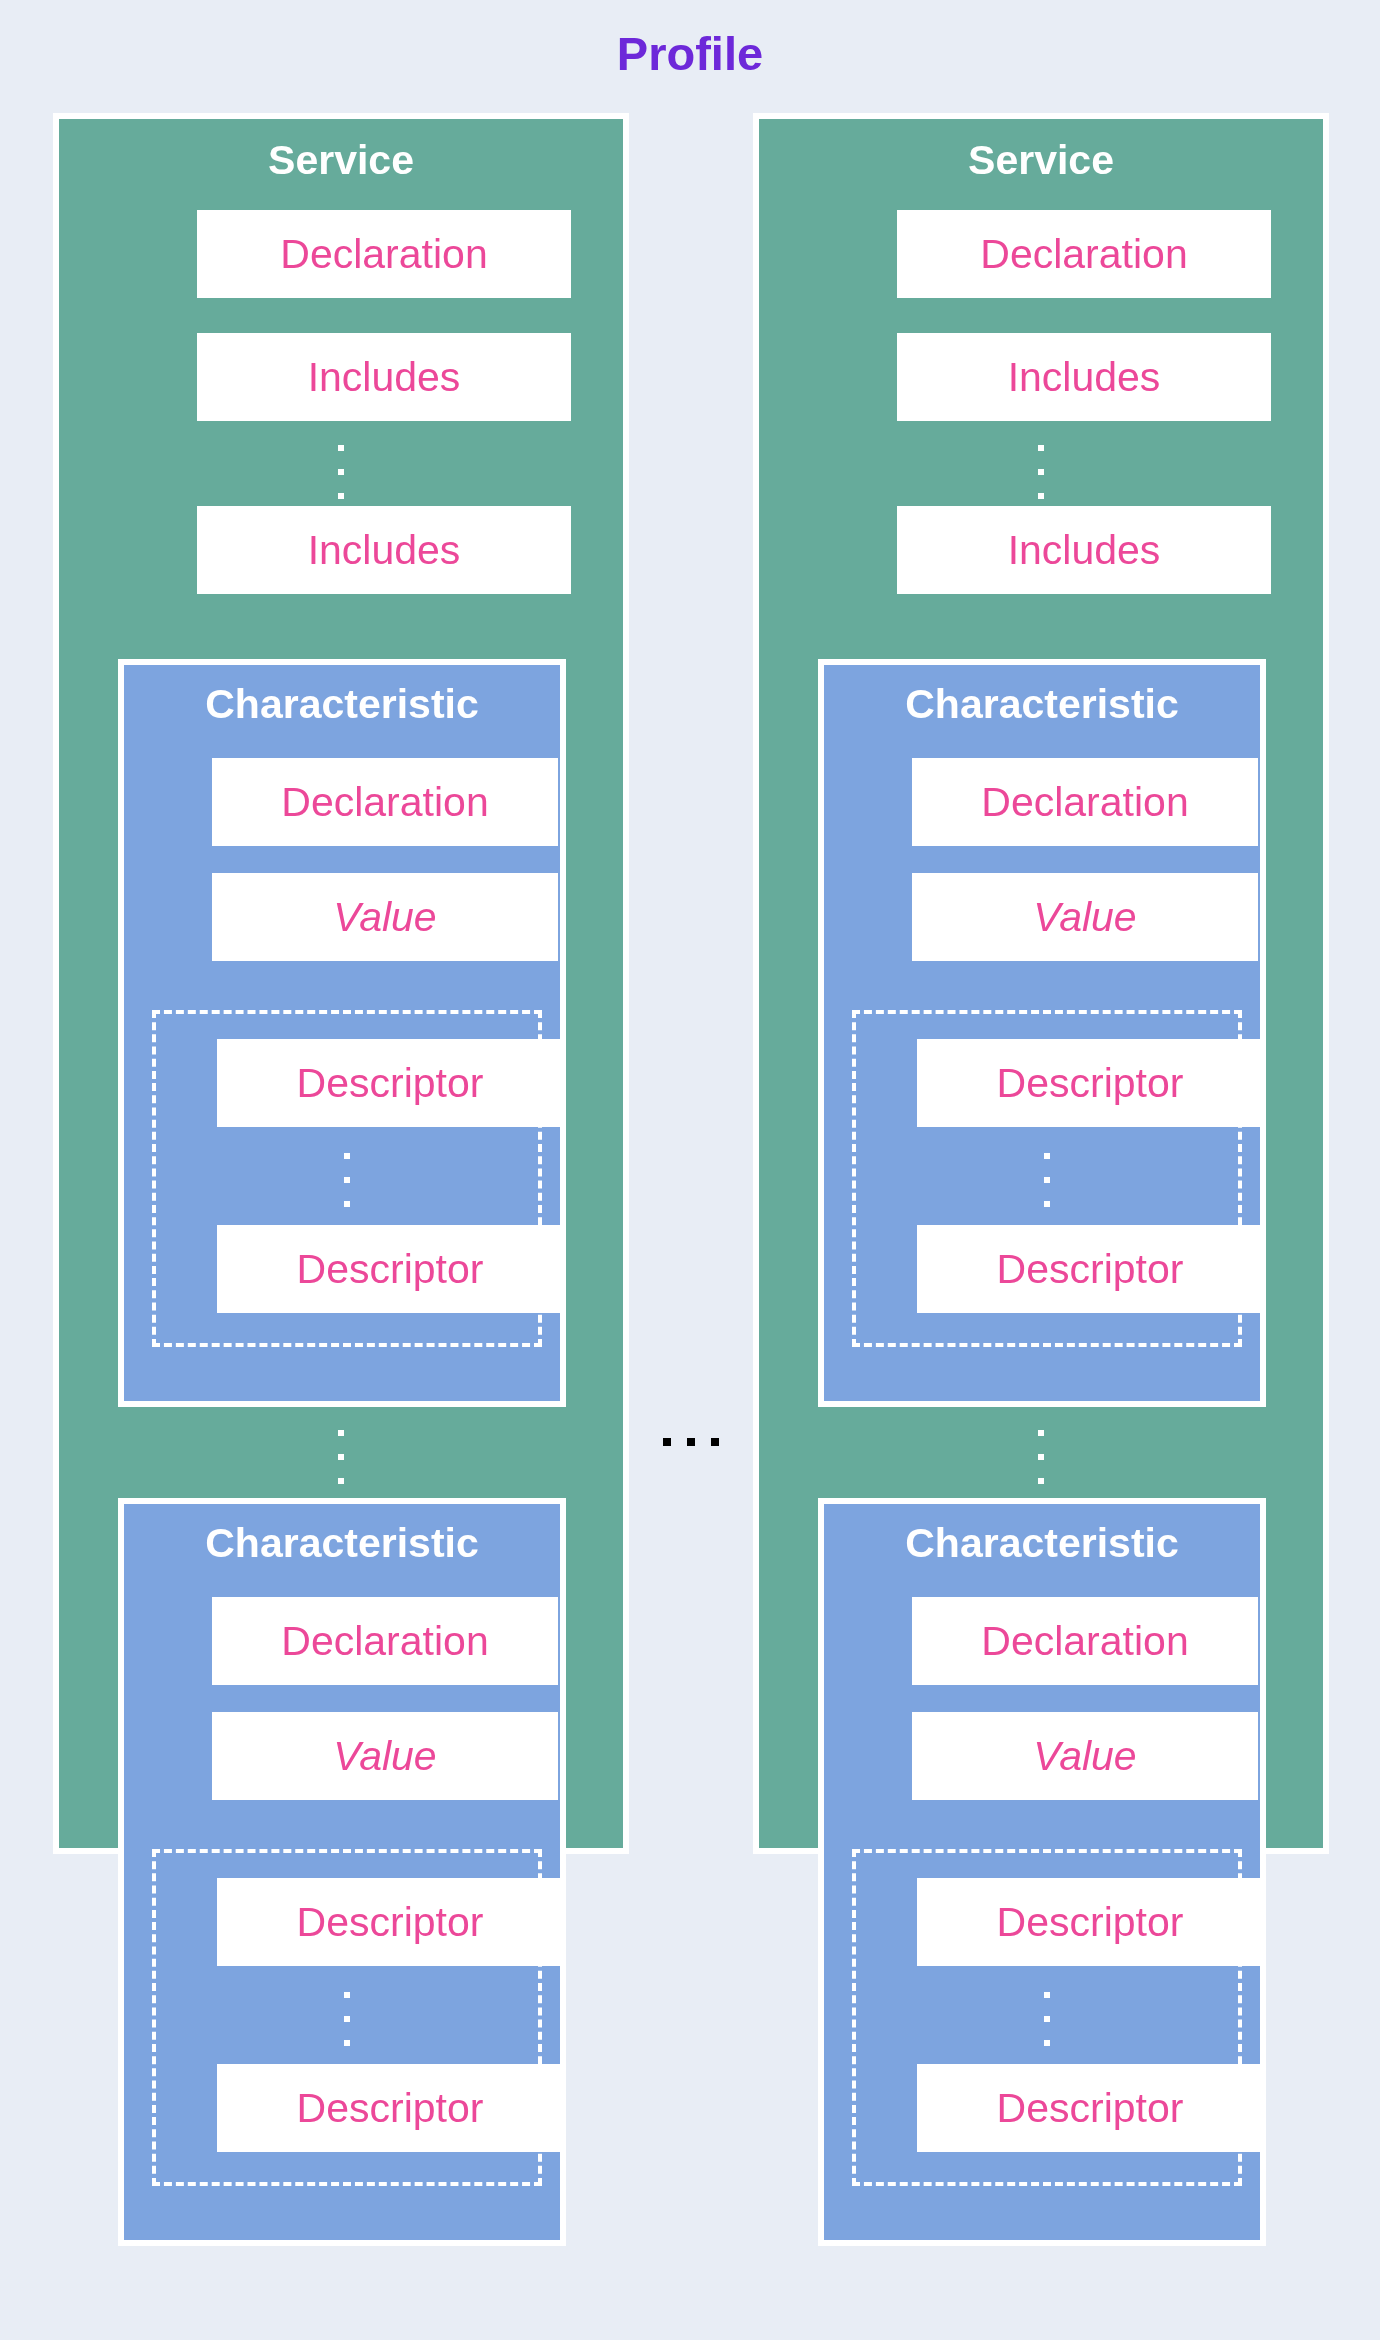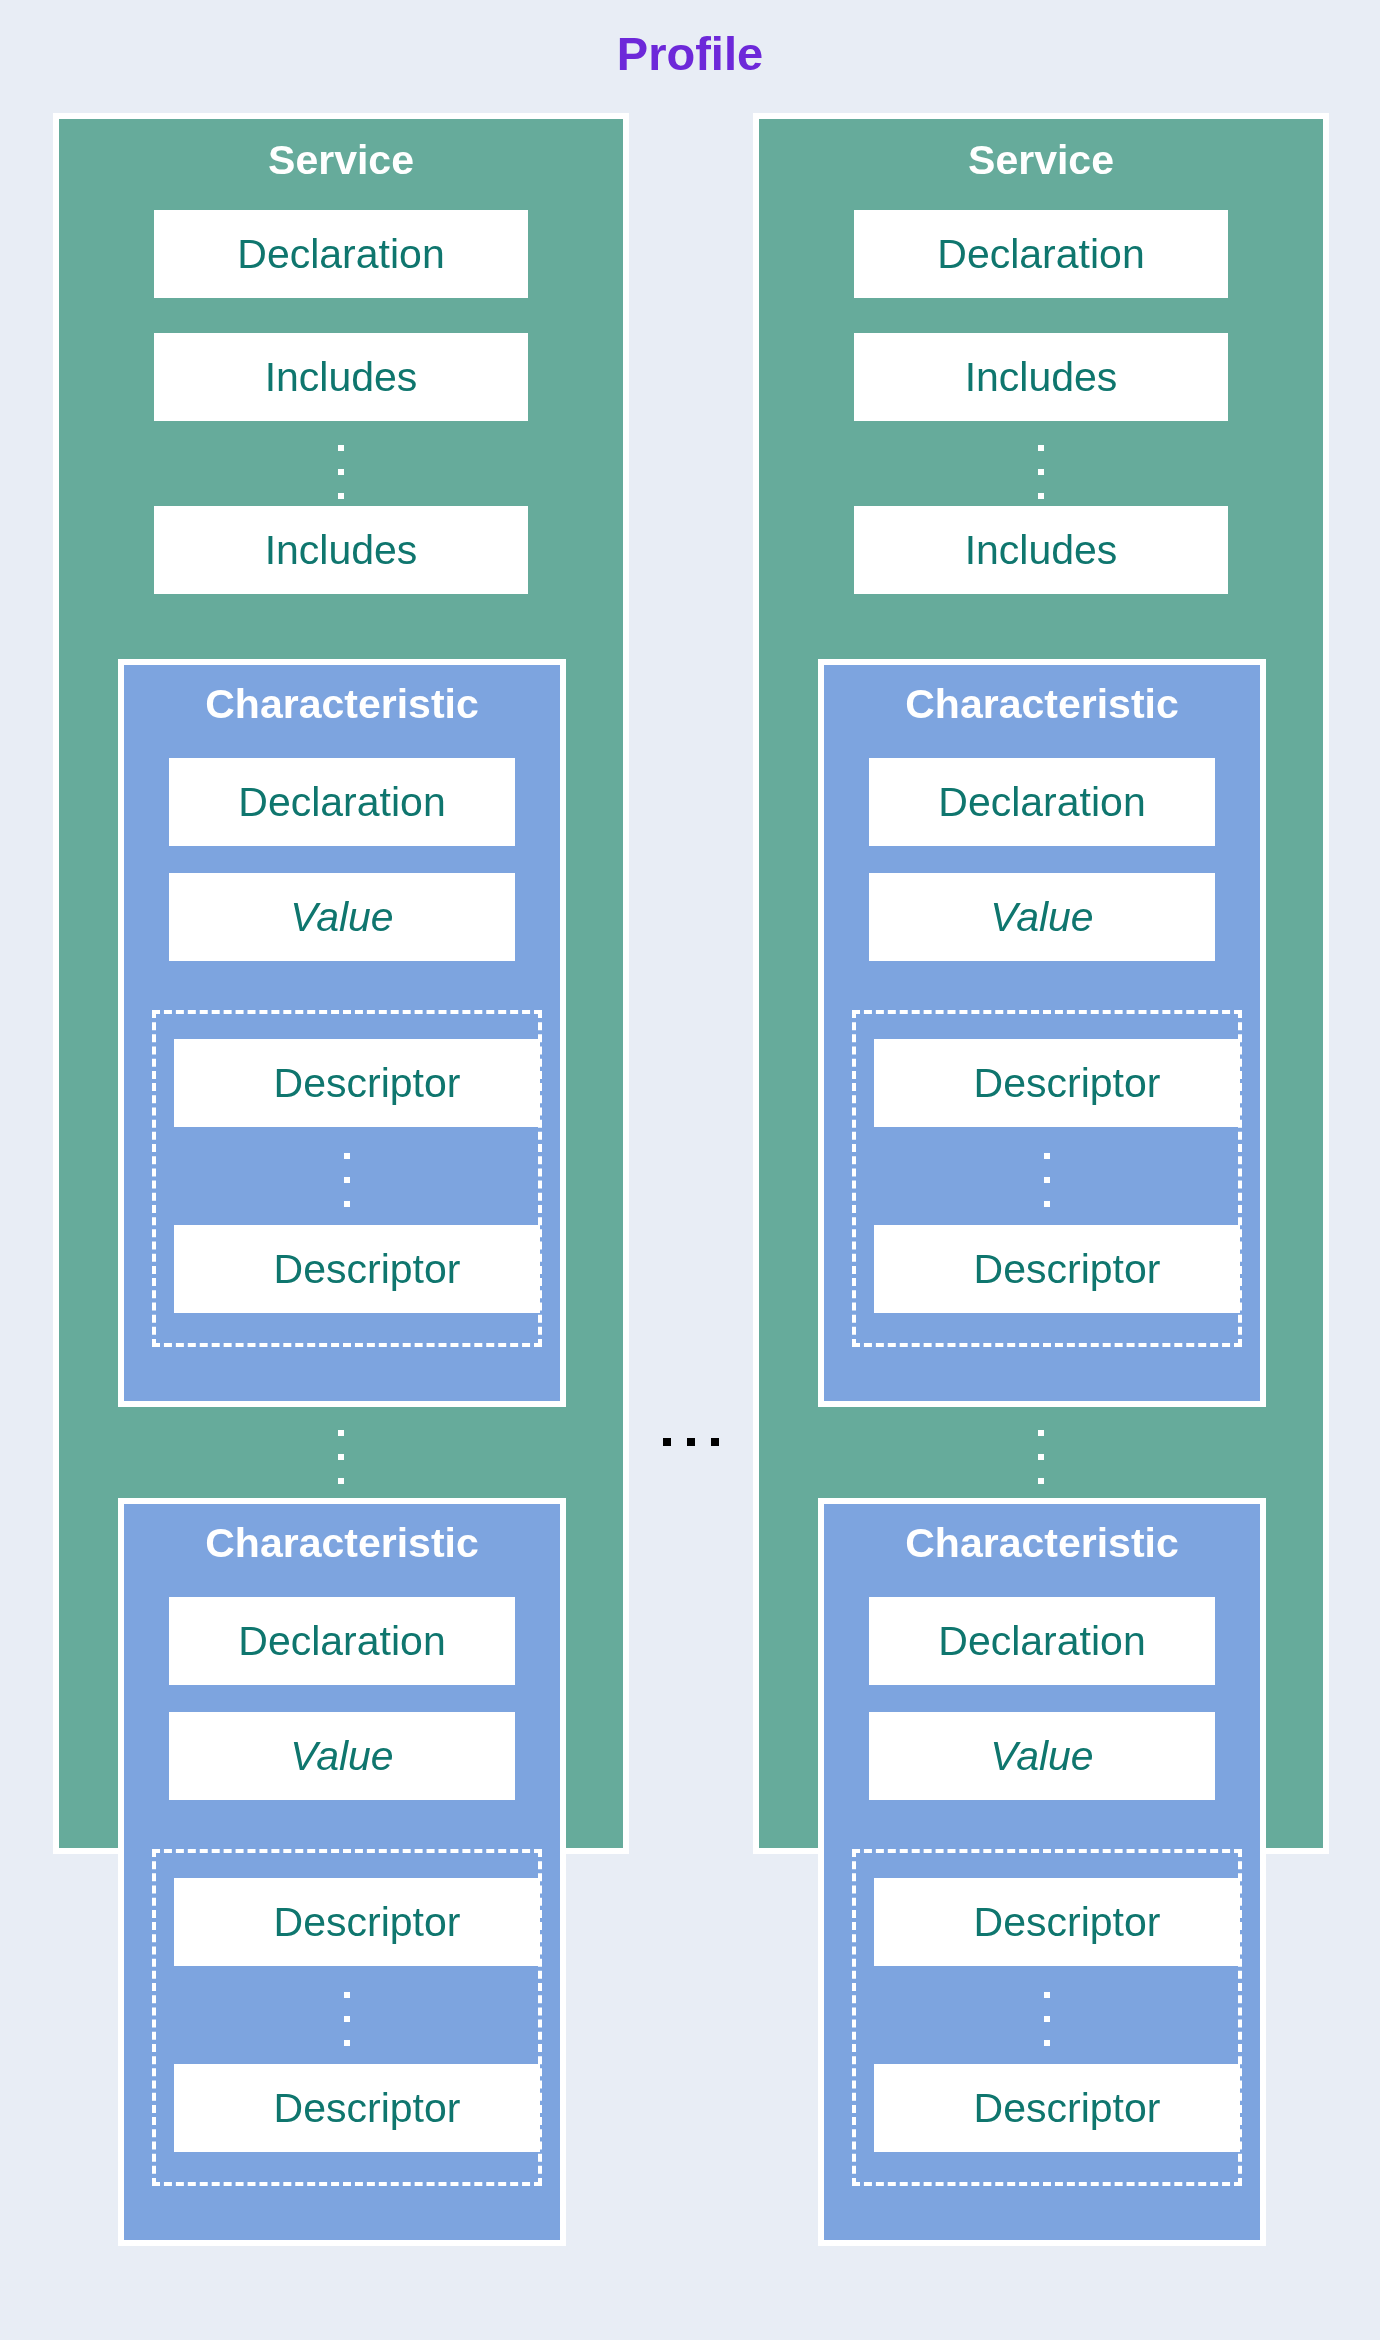--- a/index.html
+++ b/index.html
@@ -20,23 +20,24 @@
     background: #66AB9B; border: 6px solid #ffffff; box-sizing: border-box;
   }
   .service-left  { left: 53px; }
   .service-right { left: 753px; }
   .service-title {
     position: absolute; top: 16px; left: 0; width: 100%; text-align: center;
     font-size: 41px; line-height: 50px; font-weight: bold; color: #ffffff;
   }
   
   .white-box {
-    position: absolute; background: #ffffff; color: #0f766e;
+    position: absolute; background: #ffffff; color: #ec4899;
     display: flex; align-items: center; justify-content: center;
     font-size: 41px;
+    margin-left: 43px;
   }
   .svc-box { left: 95px; width: 374px; height: 88px; }
   .svc-declaration { top: 91px; }
   .svc-includes-1  { top: 214px; }
   .svc-includes-2  { top: 387px; }
   
   .vdots {
     position: absolute; left: 0; width: 100%;
     display: flex; flex-direction: column; align-items: center; gap: 18px;
   }
@@ -55,21 +56,21 @@
     font-size: 41px; line-height: 50px; font-weight: bold; color: #ffffff;
   }
   .char-box { left: 45px; width: 346px; height: 88px; }
   .char-declaration { top: 93px; }
   .char-value       { top: 208px; font-style: italic; }
   
   .desc-frame {
     position: absolute; top: 345px; left: 28px; width: 390px; height: 337px;
     border: 4px dashed #ffffff; box-sizing: border-box;
   }
-  .desc-box { left: 18px; width: 346px; height: 88px; padding-left: 20px; }
+  .desc-box { left: 18px; width: 346px; height: 88px; }
   .descriptor-1 { top: 25px; }
   .descriptor-2 { top: 211px; }
   .dots-desc { top: 139px; }
   
   .mid-ellipsis {
     position: absolute; left: 629px; top: 1438px; width: 124px;
     display: flex; justify-content: center; gap: 16px;
   }
   .mid-ellipsis i { display: block; width: 8px; height: 8px; background: #000000; }
 </style>

